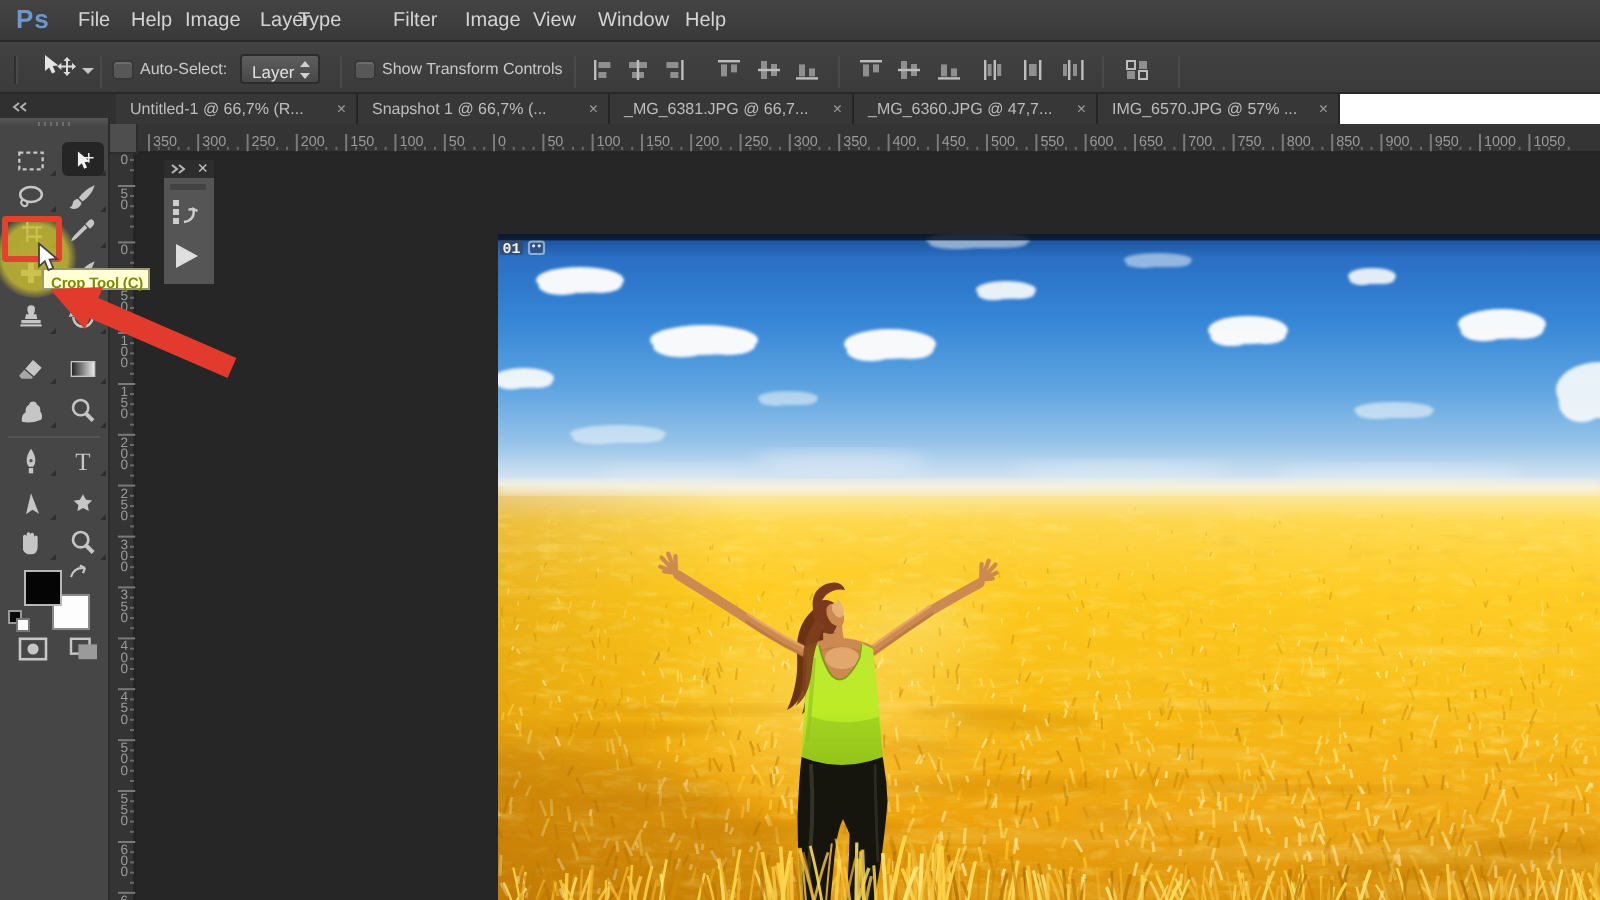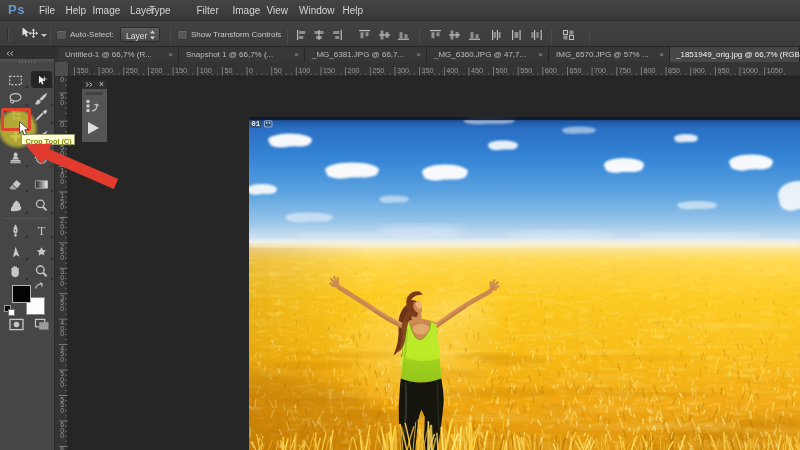--- a/index.html
+++ b/index.html
@@ -193,23 +193,20 @@
         <span class="tlab">_MG_6381.JPG @ 66,7...</span>
         <span class="tx">×</span>
       </div>
       <div class="tab" style="left:427px;width:122px">
         <span class="tlab">_MG_6360.JPG @ 47,7...</span>
         <span class="tx">×</span>
       </div>
       <div class="tab" style="left:549px;width:121px">
         <span class="tlab">IMG_6570.JPG @ 57% ...</span>
         <span class="tx">×</span>
-      </div>
-      <div class="tab active" style="left:670px;width:130px">
-        <span class="tlab">_1851949_orig.jpg @ 66,7% (RGB</span>
       </div>
     </div>
 <div id="toolbar"></div>
 <div id="tbtop"></div>
 <div id="tbdots"></div>
 <div id="movesel"></div>
     <svg class="ticn" style="left:8.0px;top:72.5px" width="15" height="15" viewBox="0 0 18 18">
       <rect x="2" y="4" width="14" height="10" fill="none" stroke="#c6c6c6" stroke-width="1.4" stroke-dasharray="2.4 1.8"></rect>
     </svg>
     <svg class="ticn" style="left:35.0px;top:73.5px" width="13" height="13" viewBox="0 0 18 18">

